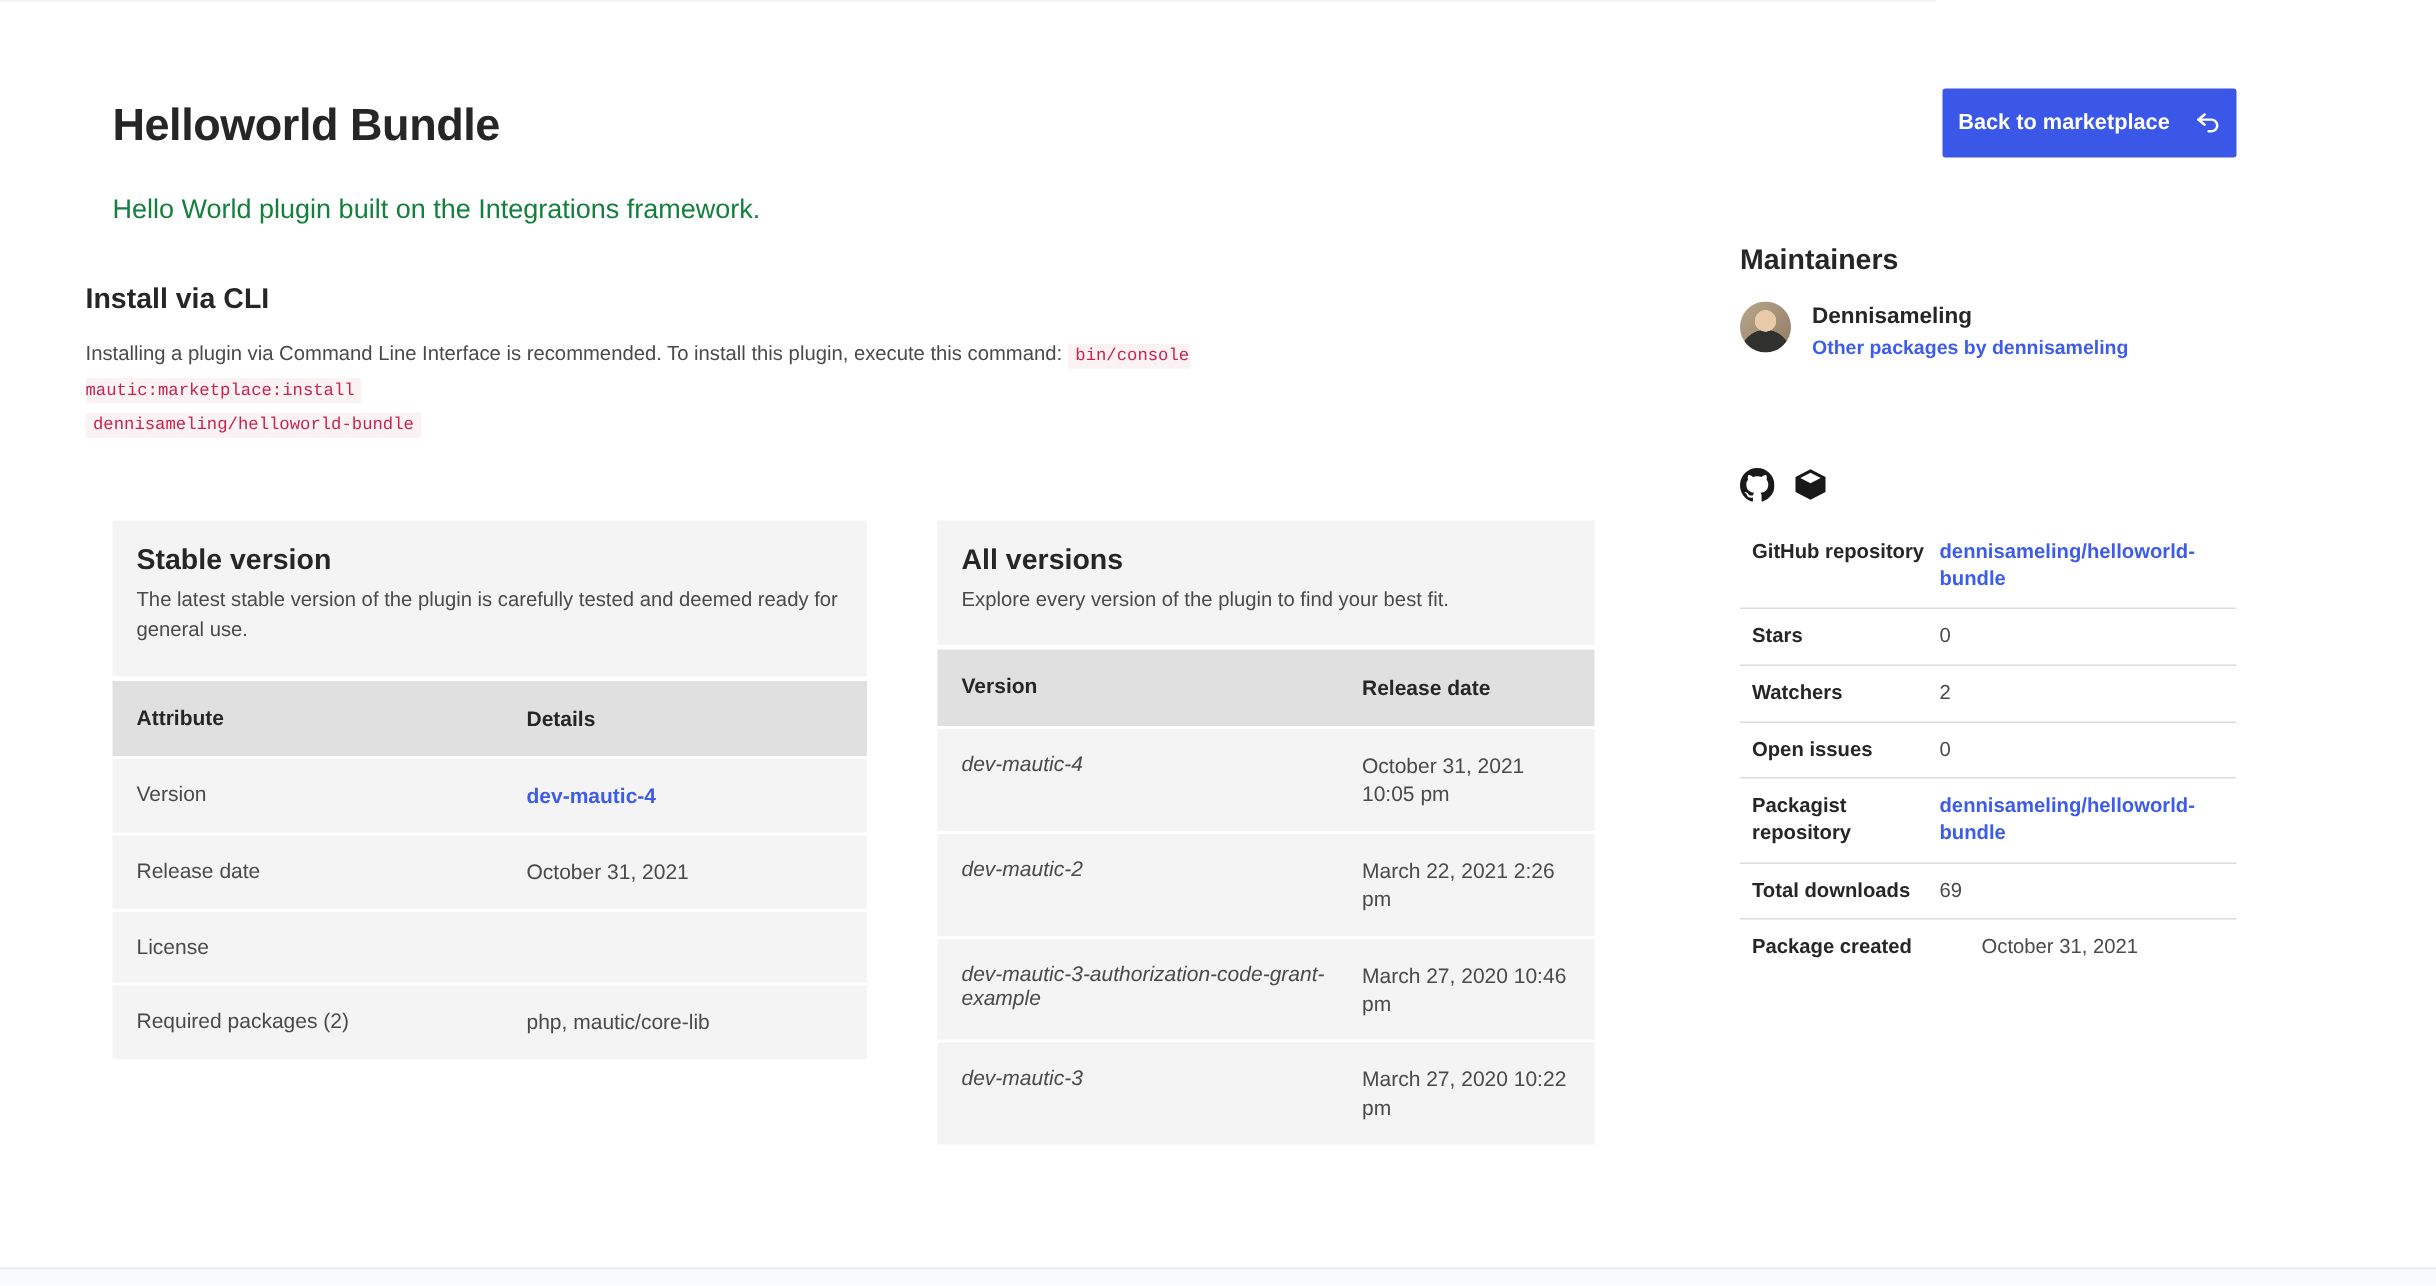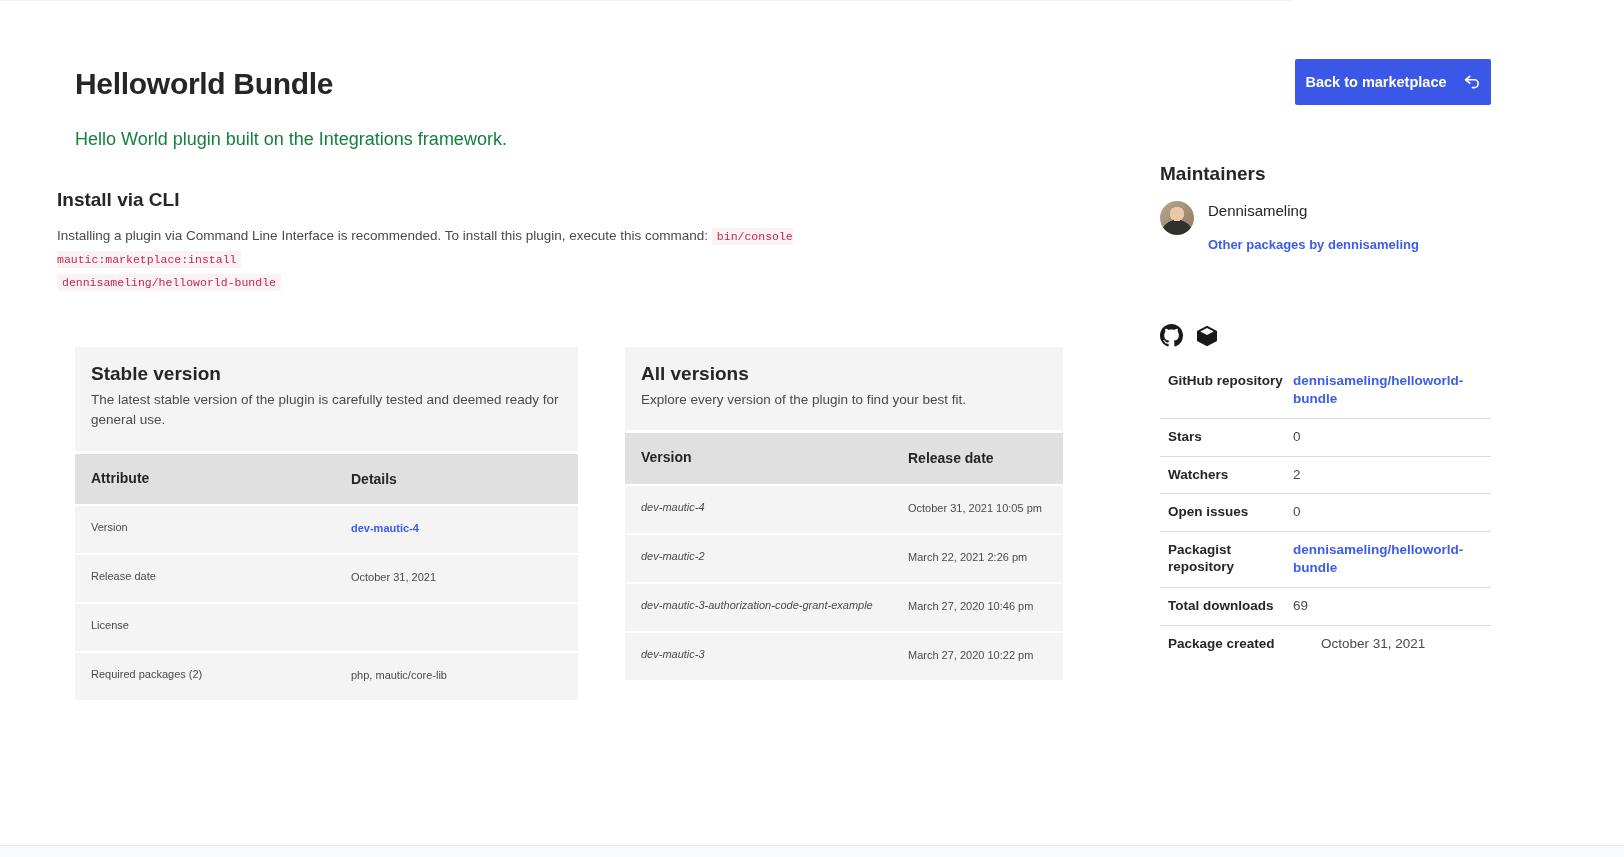--- a/index.html
+++ b/index.html
@@ -28,38 +28,38 @@
   .cards { position:absolute; left:75px; top:346px; display:flex; gap:47px; align-items:flex-start; }
   .card { display:block; }
   .card-stable { width:503px; }
   .card-versions { width:438px; }
   .card-intro { background:#f4f4f4; padding:16px 16px 20px 16px; }
   .card-intro h3 { font-size:19px; font-weight:700; color:#262626; margin-bottom:5px; }
   .card-intro p { font-size:13.5px; line-height:1.5; color:#4a4a4a; }
   .thead { background:#e0e0e0; display:flex; margin-top:3px; padding:16px;
     font-size:14px; font-weight:700; color:#262626; }
   .trow { background:#f4f4f4; display:flex; margin-top:2px; padding:15px 16px;
-    font-size:11px; color:#4a4a4a; align-items:flex-start; min-height:47px; }
+    font-size:14px; color:#4a4a4a; align-items:flex-start; min-height:47px; }
   .col-a { flex:0 0 260px; padding-right:10px; }
   .col-b { flex:1 1 auto; line-height:1.35; }
   .card-versions .col-a { flex:0 0 267px; }
   .ver-name { font-style:italic; }
   a.lnk { color:#3d5ce8; font-weight:700; text-decoration:none; line-height:1.35; }
 
   
   .sidebar { position:absolute; left:1160px; top:162px; width:331px; }
   .sb-heading { font-size:19px; font-weight:700; color:#262626; }
   .maintainer { display:flex; margin-top:16px; gap:14px; }
   .avatar { width:34px; height:34px; border-radius:50%; overflow:hidden; flex:0 0 auto;
     background:
       radial-gradient(circle at 50% 38%, #e8c9a8 0 26%, transparent 27%),
       radial-gradient(circle at 50% 105%, #30302e 0 42%, transparent 43%),
       linear-gradient(135deg, #b9a68c, #8f7b63); }
   .maintainer-info { padding-top:1px; }
-  .maintainer-name { font-size:15px; font-weight:400; color:#262626; margin-bottom:16px; }
+  .maintainer-name { font-size:15px; font-weight:700; color:#262626; margin-bottom:4px; }
   .maintainer-link { font-size:13px; }
   .sb-icons { margin-top:70px; display:flex; gap:12px; align-items:center; }
   .stats { margin-top:15px; }
   .stat-row { display:flex; padding:9px 0 10px 8px; border-bottom:1px solid #dcdcdc;
     font-size:13.5px; align-items:flex-start; }
   .stat-row:last-child { border-bottom:none;gap:28px; }
   .stat-label { flex:0 0 125px; font-weight:700; color:#262626; line-height:1.3; padding-right:8px; }
   .stat-value { flex:1 1 auto; color:#4a4a4a; line-height:1.3; }
 
   

